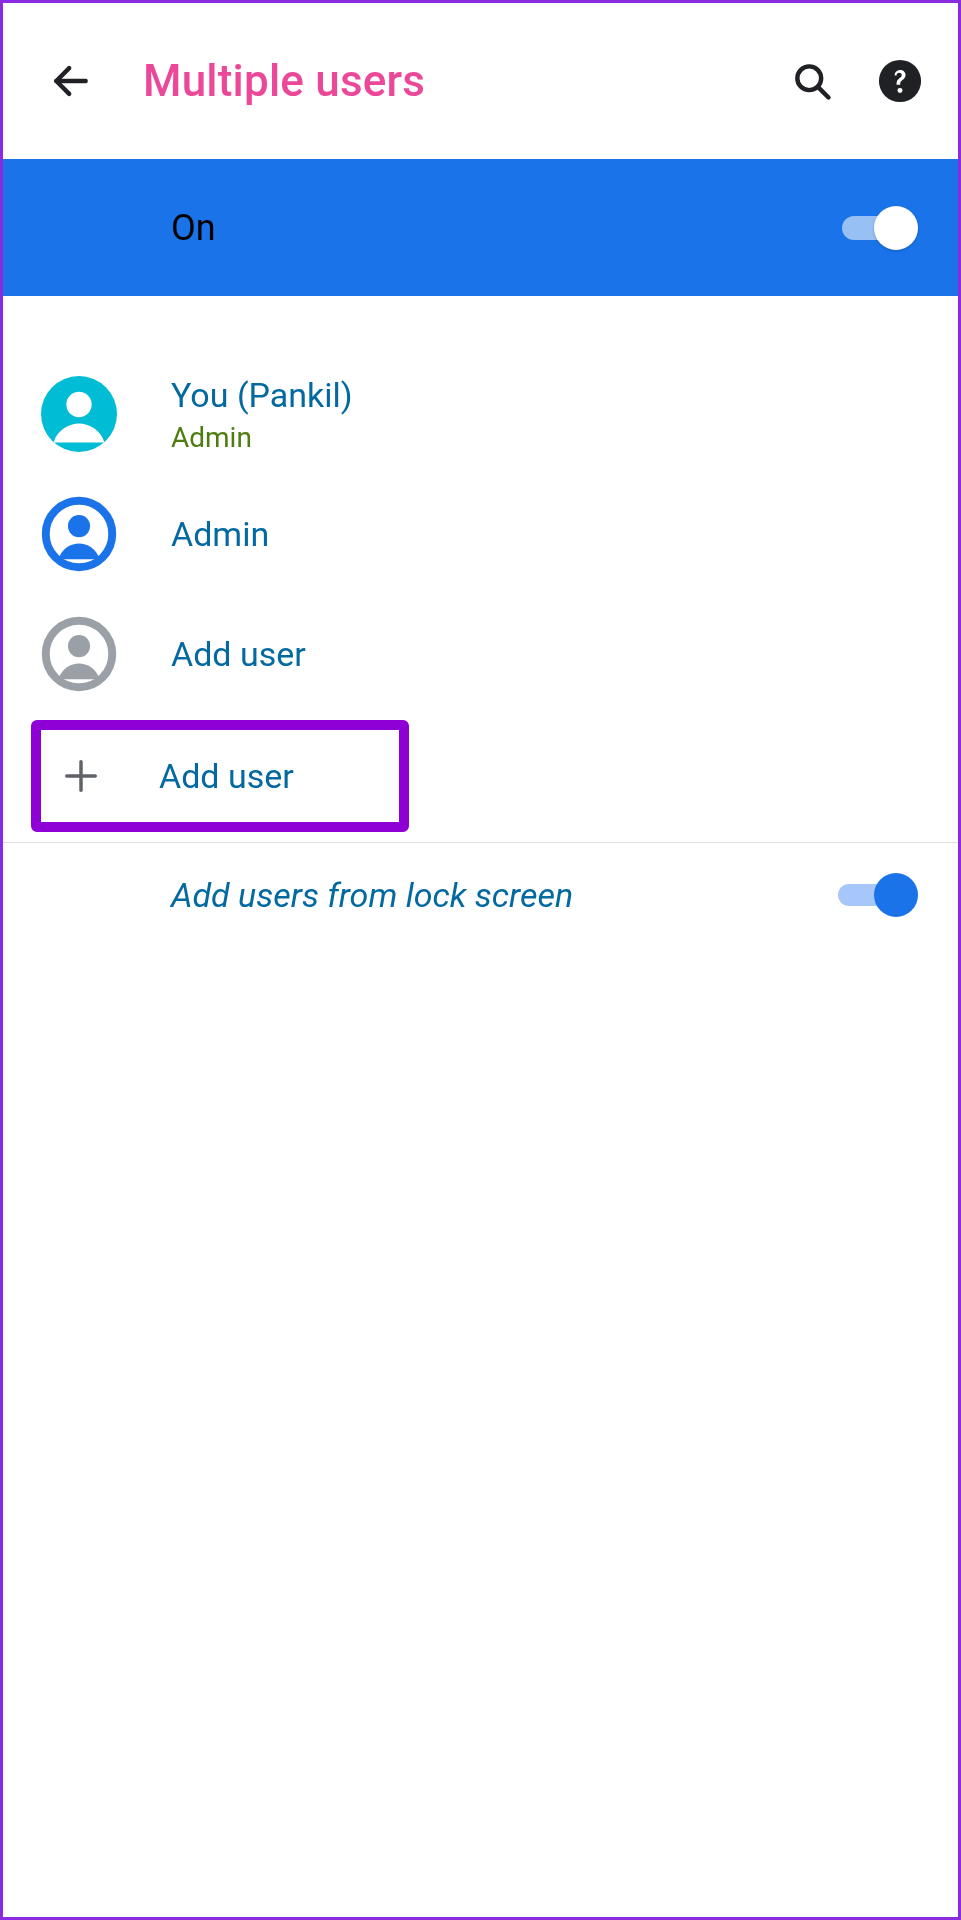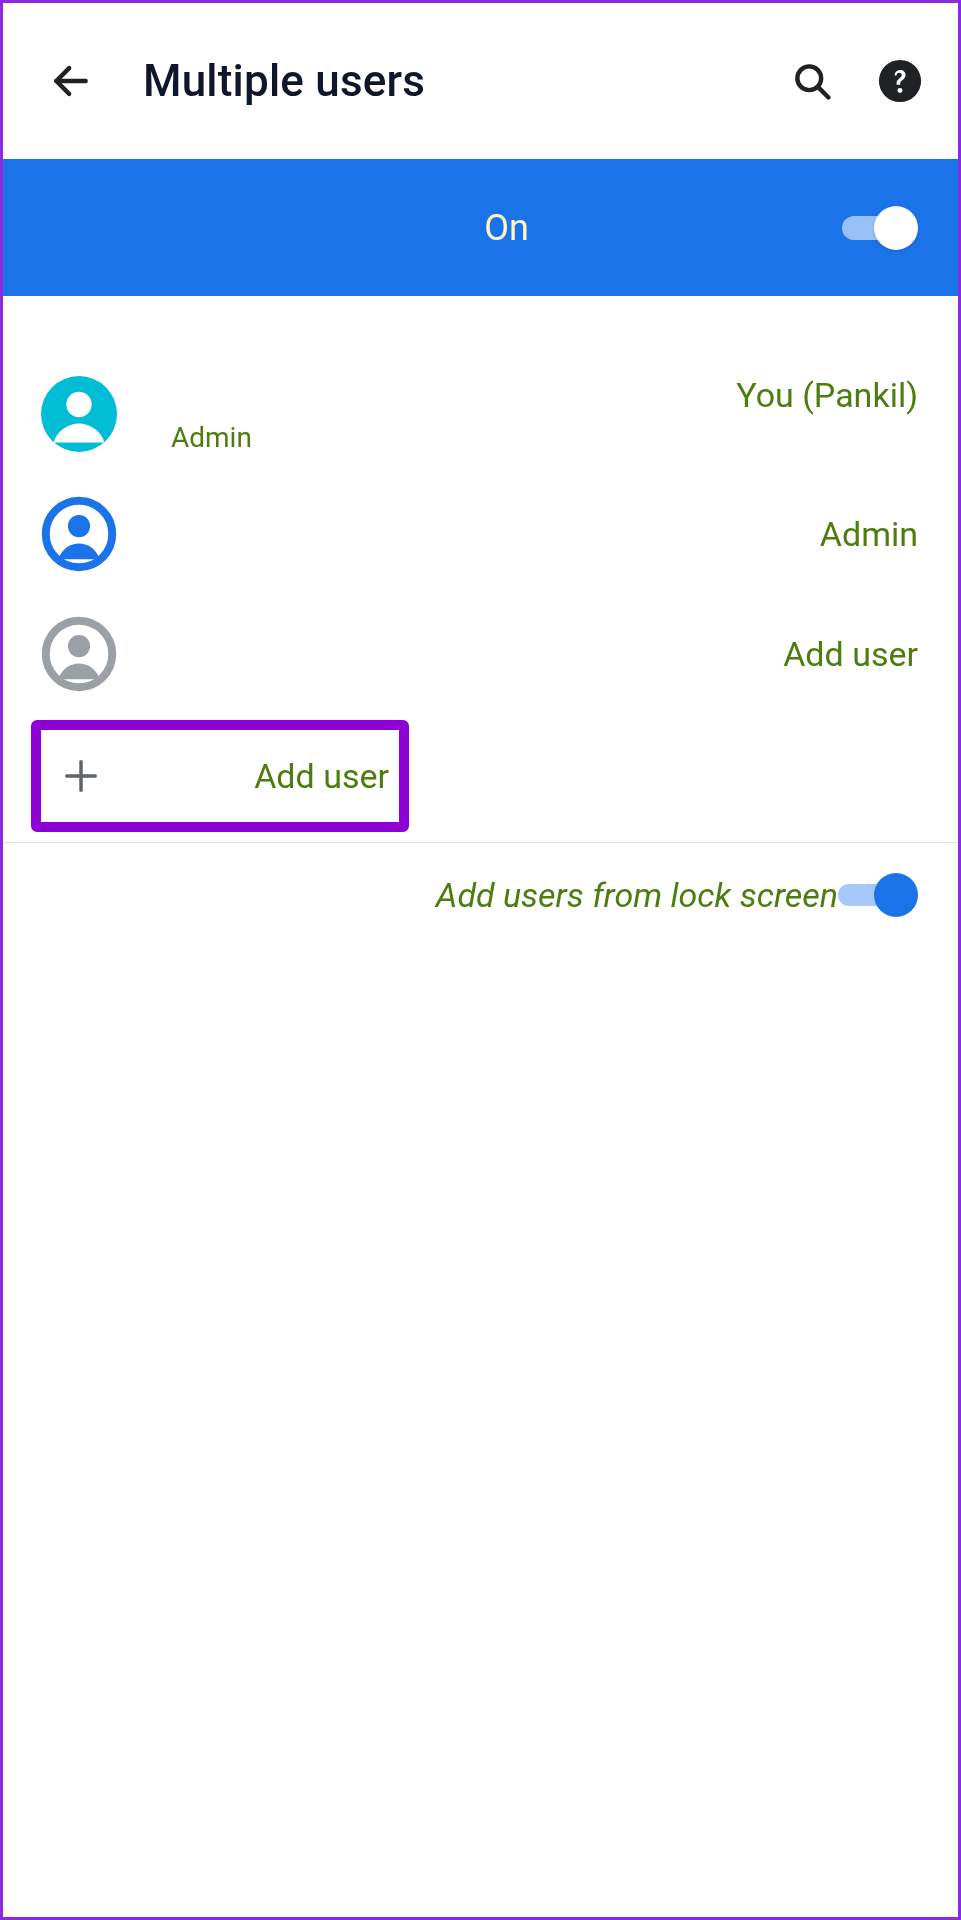--- a/index.html
+++ b/index.html
@@ -21,41 +21,40 @@
     padding: 0 32px 0 38px;
     background: #ffffff;
   }
   .back-btn {
     width: 60px; height: 60px;
     display: flex; align-items: center; justify-content: center;
     flex-shrink: 0;
   }
   .title {
     font-size: 44px;
-    color: #0f172a;
+    color: #ec4899;
     font-weight: 500;
     margin-left: 42px;
     flex: 1;
     letter-spacing: 0.2px;
   }
   .top-actions { display: flex; align-items: center; gap: 36px; }
   .icon-btn { width: 52px; height: 52px; display:flex; align-items:center; justify-content:center; }
 
   .blue-banner {
     background: #1a73e8;
     height: 137px;
     display: flex;
     align-items: center;
     padding: 0 40px 0 168px;
   }
   .banner-label {
-    color: #fef9c3;
+    color: #000000;
     font-size: 36px;
     flex: 1;
-    text-align: center;
   }
   .switch-white {
     position: relative;
     width: 76px; height: 44px;
   }
   .switch-white .track {
     position: absolute; top: 10px; left: 0;
     width: 60px; height: 24px;
     background: rgba(255,255,255,0.55);
     border-radius: 12px;
@@ -77,21 +76,21 @@
     min-height: 120px;
   }
   .row .icon-slot {
     width: 130px;
     display: flex;
     justify-content: flex-start;
     align-items: center;
     flex-shrink: 0;
   }
   .row .text-slot { flex: 1; display:flex; flex-direction:column; justify-content:center; }
-  .primary-text { font-size: 34px; color: #4d7c0f; text-align: right; }
+  .primary-text { font-size: 34px; color: #0369a1; }
   .secondary-text { font-size: 28px; color: #4d7c0f; margin-top: 6px; }
 
   .avatar {
     width: 76px; height: 76px;
     border-radius: 50%;
     display: flex; align-items: center; justify-content: center;
   }
   .avatar svg { width: 100%; height: 100%; }
 
   .plus-icon { width:40px; height:40px; color:#5f6368; display:flex; align-items:center; justify-content:center; margin-left:16px; }

